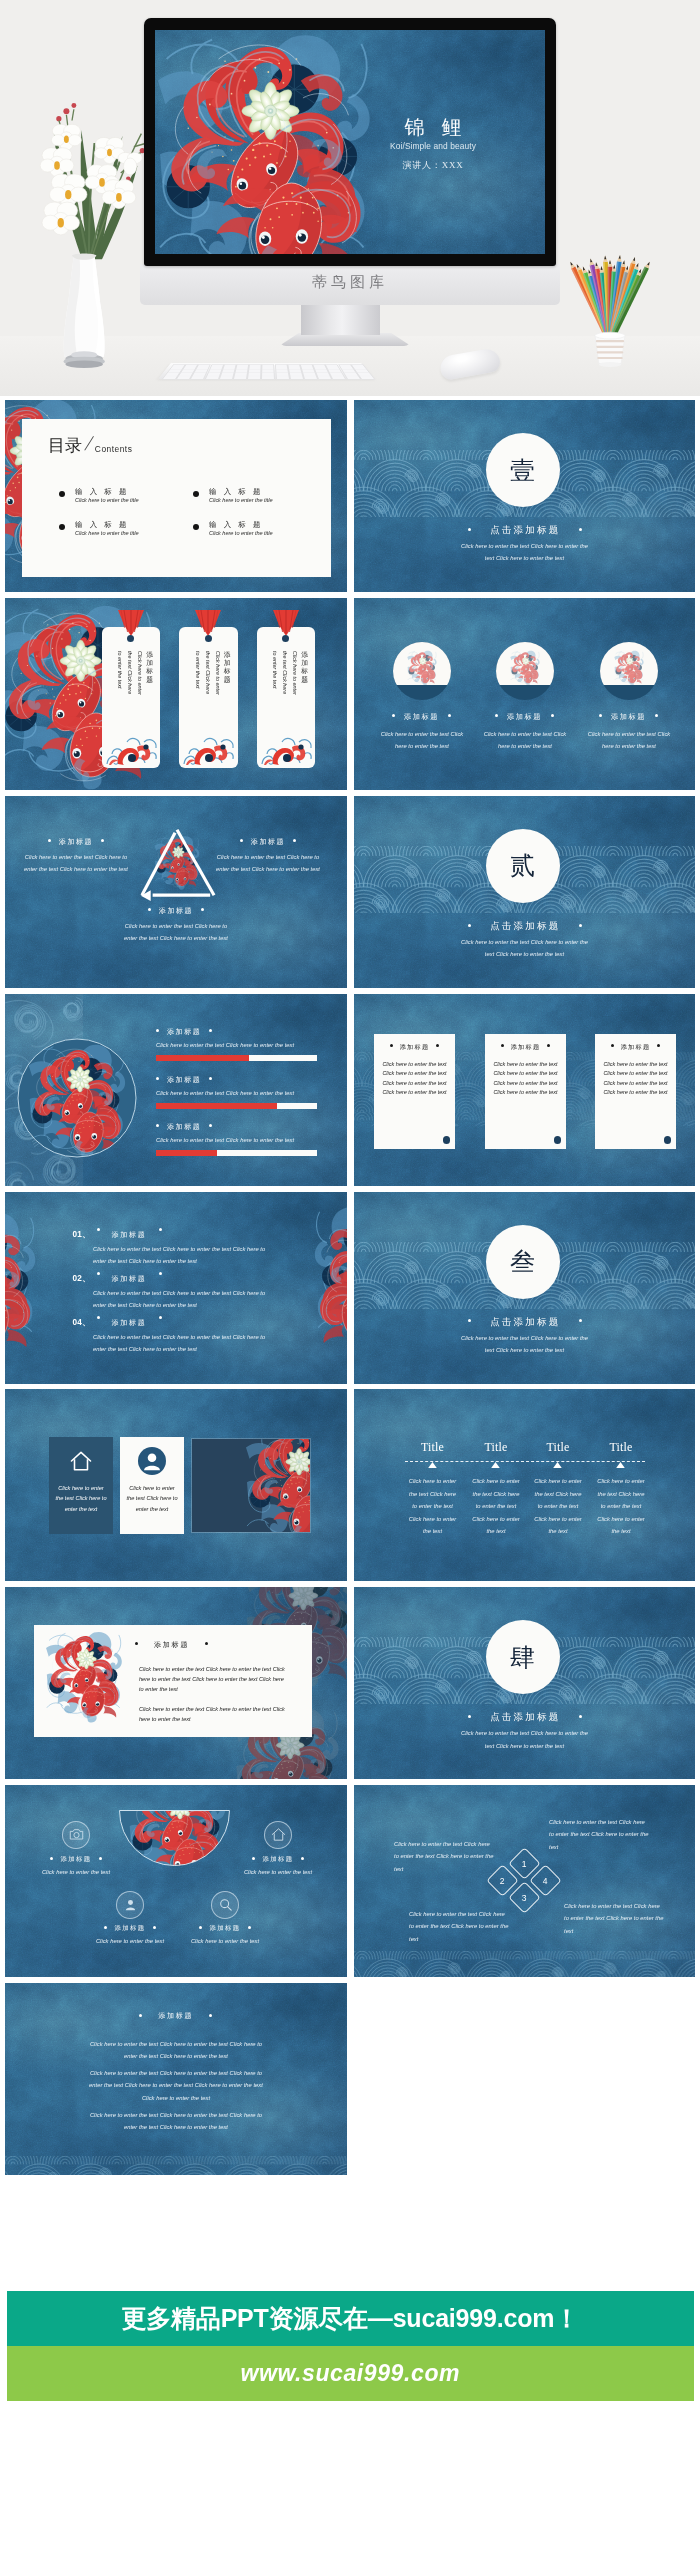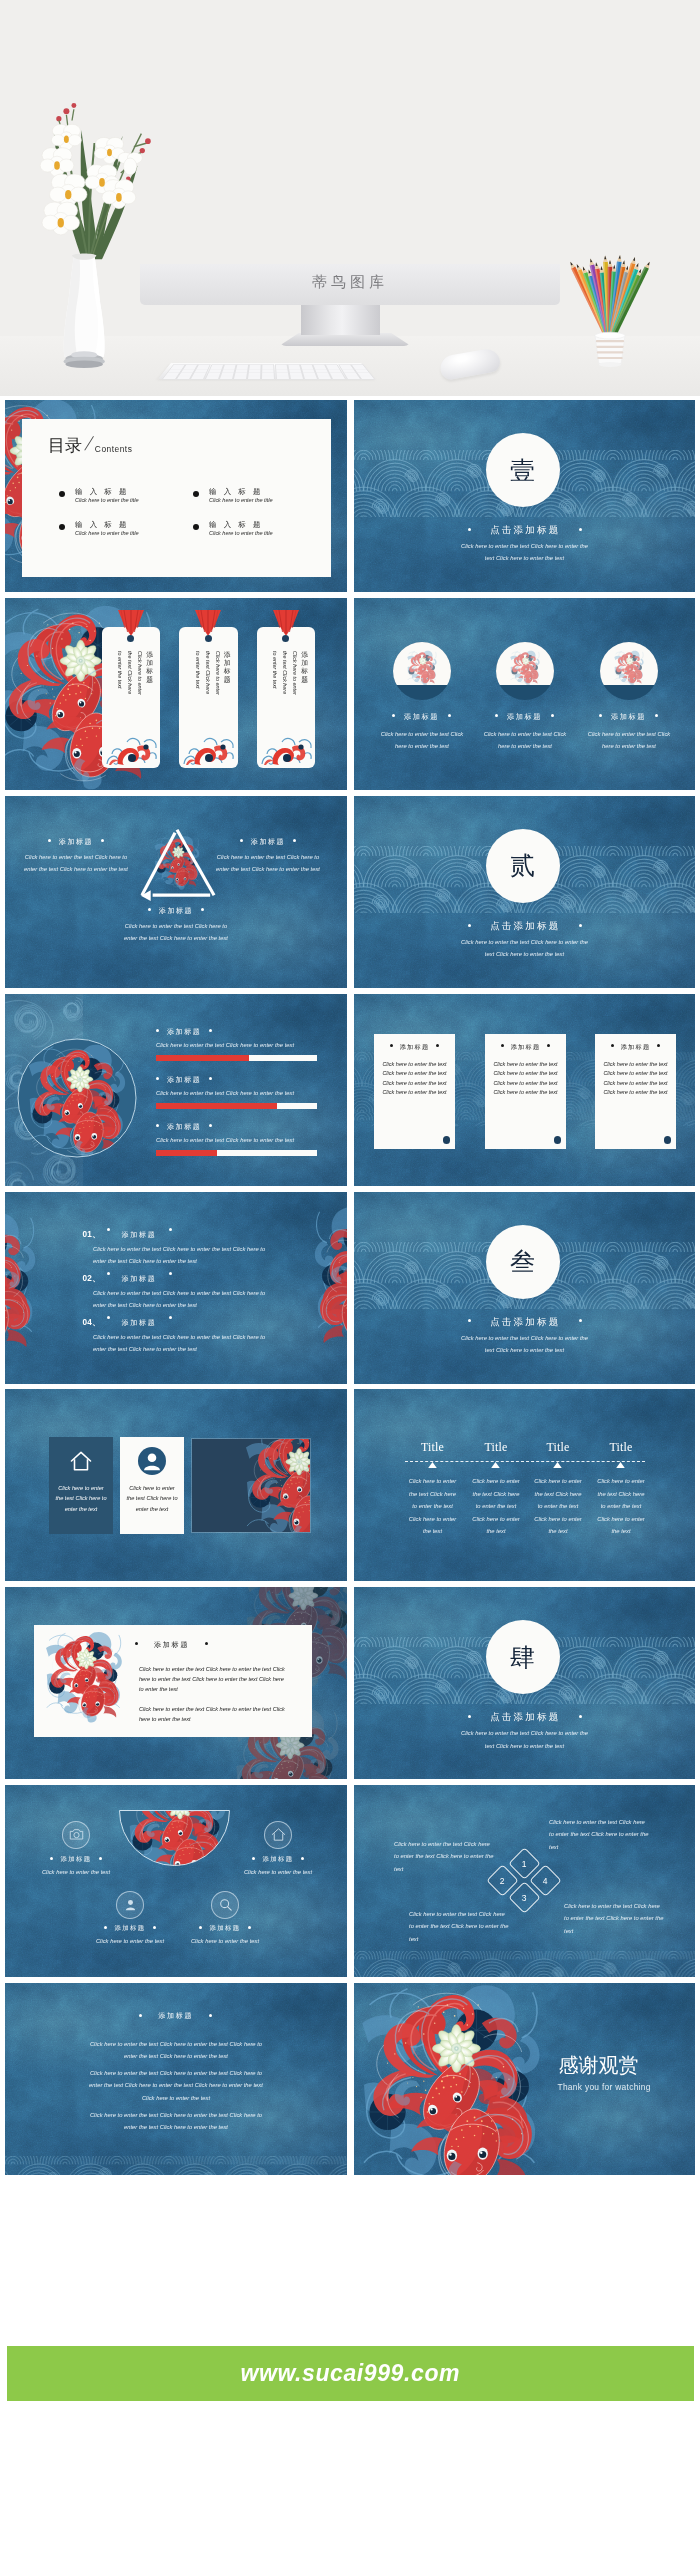--- a/index.html
+++ b/index.html
@@ -113,21 +113,21 @@
 
   
   .c3{position:absolute;top:40.4px;width:81px;height:115px;background:#fbfbf9;}
   .c3-t{position:absolute;left:0;top:9px;width:81px;text-align:center;font-size:6.2px;color:#1a1a1a;letter-spacing:1.2px;}
   .c3-tt{margin:0 7px;}
   .c3-b{position:absolute;left:7px;top:26px;width:67px;text-align:center;font-size:5.5px;color:#1a1a1a;line-height:1.72;font-style:italic;}
   .c3-dot{position:absolute;right:5px;bottom:5px;width:7.5px;height:7.5px;border-radius:50%;background:#1d3f5e;}
 
   
   .nm-row{position:absolute;left:67.5px;width:240px;color:#fff;}
-  .nm-num{font-size:8.2px;font-weight:bold;letter-spacing:.3px;margin-left:10px;}
+  .nm-num{font-size:8.2px;font-weight:bold;letter-spacing:.3px;}
   .nm-t{font-size:7px;letter-spacing:1.7px;margin-left:3px;}
   .nm-b{display:block;margin-top:2.5px;margin-left:20.5px;width:182px;}
 
   
   .it-tile{position:absolute;top:47.6px;width:64px;height:97px;}
   .it-tile.dark{left:44px;background:#2b5370;}
   .it-tile.light{left:115px;background:#fbfbf9;}
   .it-ic{position:absolute;left:19px;top:11px;width:26px;height:26px;}
   .it-circle{position:absolute;left:18px;top:10px;width:28px;height:28px;border-radius:50%;background:#25557a;display:block;}
   .it-circle svg{width:28px;height:28px;}
@@ -703,20 +703,37 @@
           <path d="M47 114 L73 114"></path>
           <path d="M47.5 120 L72.5 120"></path>
   </g>
   <ellipse cx="60" cy="96" rx="16" ry="3.6" fill="#fefefe" stroke="#ececec" stroke-width=".7"></ellipse>
   <ellipse cx="60" cy="127" rx="12" ry="2.6" fill="#f3f3f3"></ellipse>
 </svg>
   <div class="mon-foot"></div>
   <div class="mon-neck"></div>
   <div class="mon-chin">
      <div class="wm">蒂鸟图库</div>
+  </div>
+  <div class="monitor">
+    <div class="screen">
+       <div class="paper"></div>
+       <div class="grain"><svg width="100%" height="100%">
+              <rect width="100%" height="100%" filter="url(#grainF2)" opacity=".55"></rect>
+            </svg></div>
+       <div class="grain2"><svg width="100%" height="100%">
+              <rect width="100%" height="100%" filter="url(#grainFine)" opacity=".5"></rect>
+            </svg></div>
+       <svg style="position:absolute;left:-14px;top:-14px;width:246px;height:283px" viewBox="0 0 200 230">
+            <use href="#koiSym" x="0" y="0" width="200" height="230"></use>
+          </svg>
+       <div class="hero-title">锦 鲤</div>
+       <div class="hero-sub">Koi/Simple and beauty</div>
+       <div class="hero-pres">演讲人：XXX</div>
+    </div>
   </div>
   <div class="keyboard">
         <i style="left:4.0px;top:3px;width:12px;height:4.6px"></i>
         <i style="left:18.2px;top:3px;width:12px;height:4.6px"></i>
         <i style="left:32.4px;top:3px;width:12px;height:4.6px"></i>
         <i style="left:46.599999999999994px;top:3px;width:12px;height:4.6px"></i>
         <i style="left:60.8px;top:3px;width:12px;height:4.6px"></i>
         <i style="left:75.0px;top:3px;width:12px;height:4.6px"></i>
         <i style="left:89.19999999999999px;top:3px;width:12px;height:4.6px"></i>
         <i style="left:103.39999999999999px;top:3px;width:12px;height:4.6px"></i>
@@ -1518,31 +1535,20 @@
           <rect width="342" height="19" fill="url(#seigaiha)" opacity=".8"></rect>
         </svg>
   </div>
   <div class="ft-t">
      <span class="dt-dot"></span><span class="ft-tt">添加标题</span><span class="dt-dot"></span>
   </div>
       <div class="ft-p en-body" style="top:55px">Click here to enter the text Click here to enter the text Click here to enter the text Click here to enter the text</div>
       <div class="ft-p en-body" style="top:84px">Click here to enter the text Click here to enter the text Click here to enter the text Click here to enter the text Click here to enter the text Click here to enter the text</div>
       <div class="ft-p en-body" style="top:126px">Click here to enter the text Click here to enter the text Click here to enter the text Click here to enter the text</div>
     </div>
-<div class="slide" style="left:353.5px;top:1983.0px">
-      <div class="paper "></div>
-      <div class="grain"><svg width="100%" height="100%">
-          <rect width="100%" height="100%" filter="url(#grainF2)" opacity=".55"></rect>
-        </svg></div>
-      <div class="grain2"><svg width="100%" height="100%">
-          <rect width="100%" height="100%" filter="url(#grainFine)" opacity=".5"></rect>
-        </svg></div>
-  <svg class="koi" style="position:absolute;left:-6px;top:-14px;width:206px;height:237px;opacity:1;" viewBox="0 0 200 230">
-        <use href="#koiSym" x="0" y="0" width="200" height="230"></use>
-      </svg>
-  <div class="th-t">感谢观赏</div>
-  <div class="th-s">Thank you for watching</div>
-    </div>
-
+
+<div class="banner1" style="background: rgb(10, 168, 136);">
+   <span>更多精品PPT资源尽在—sucai999.com！</span>
+</div>
 <div class="banner2" style="background: rgb(141, 201, 73);">
    <span>www.sucai999.com</span>
 </div>
 </div>
 
 </body></html>

